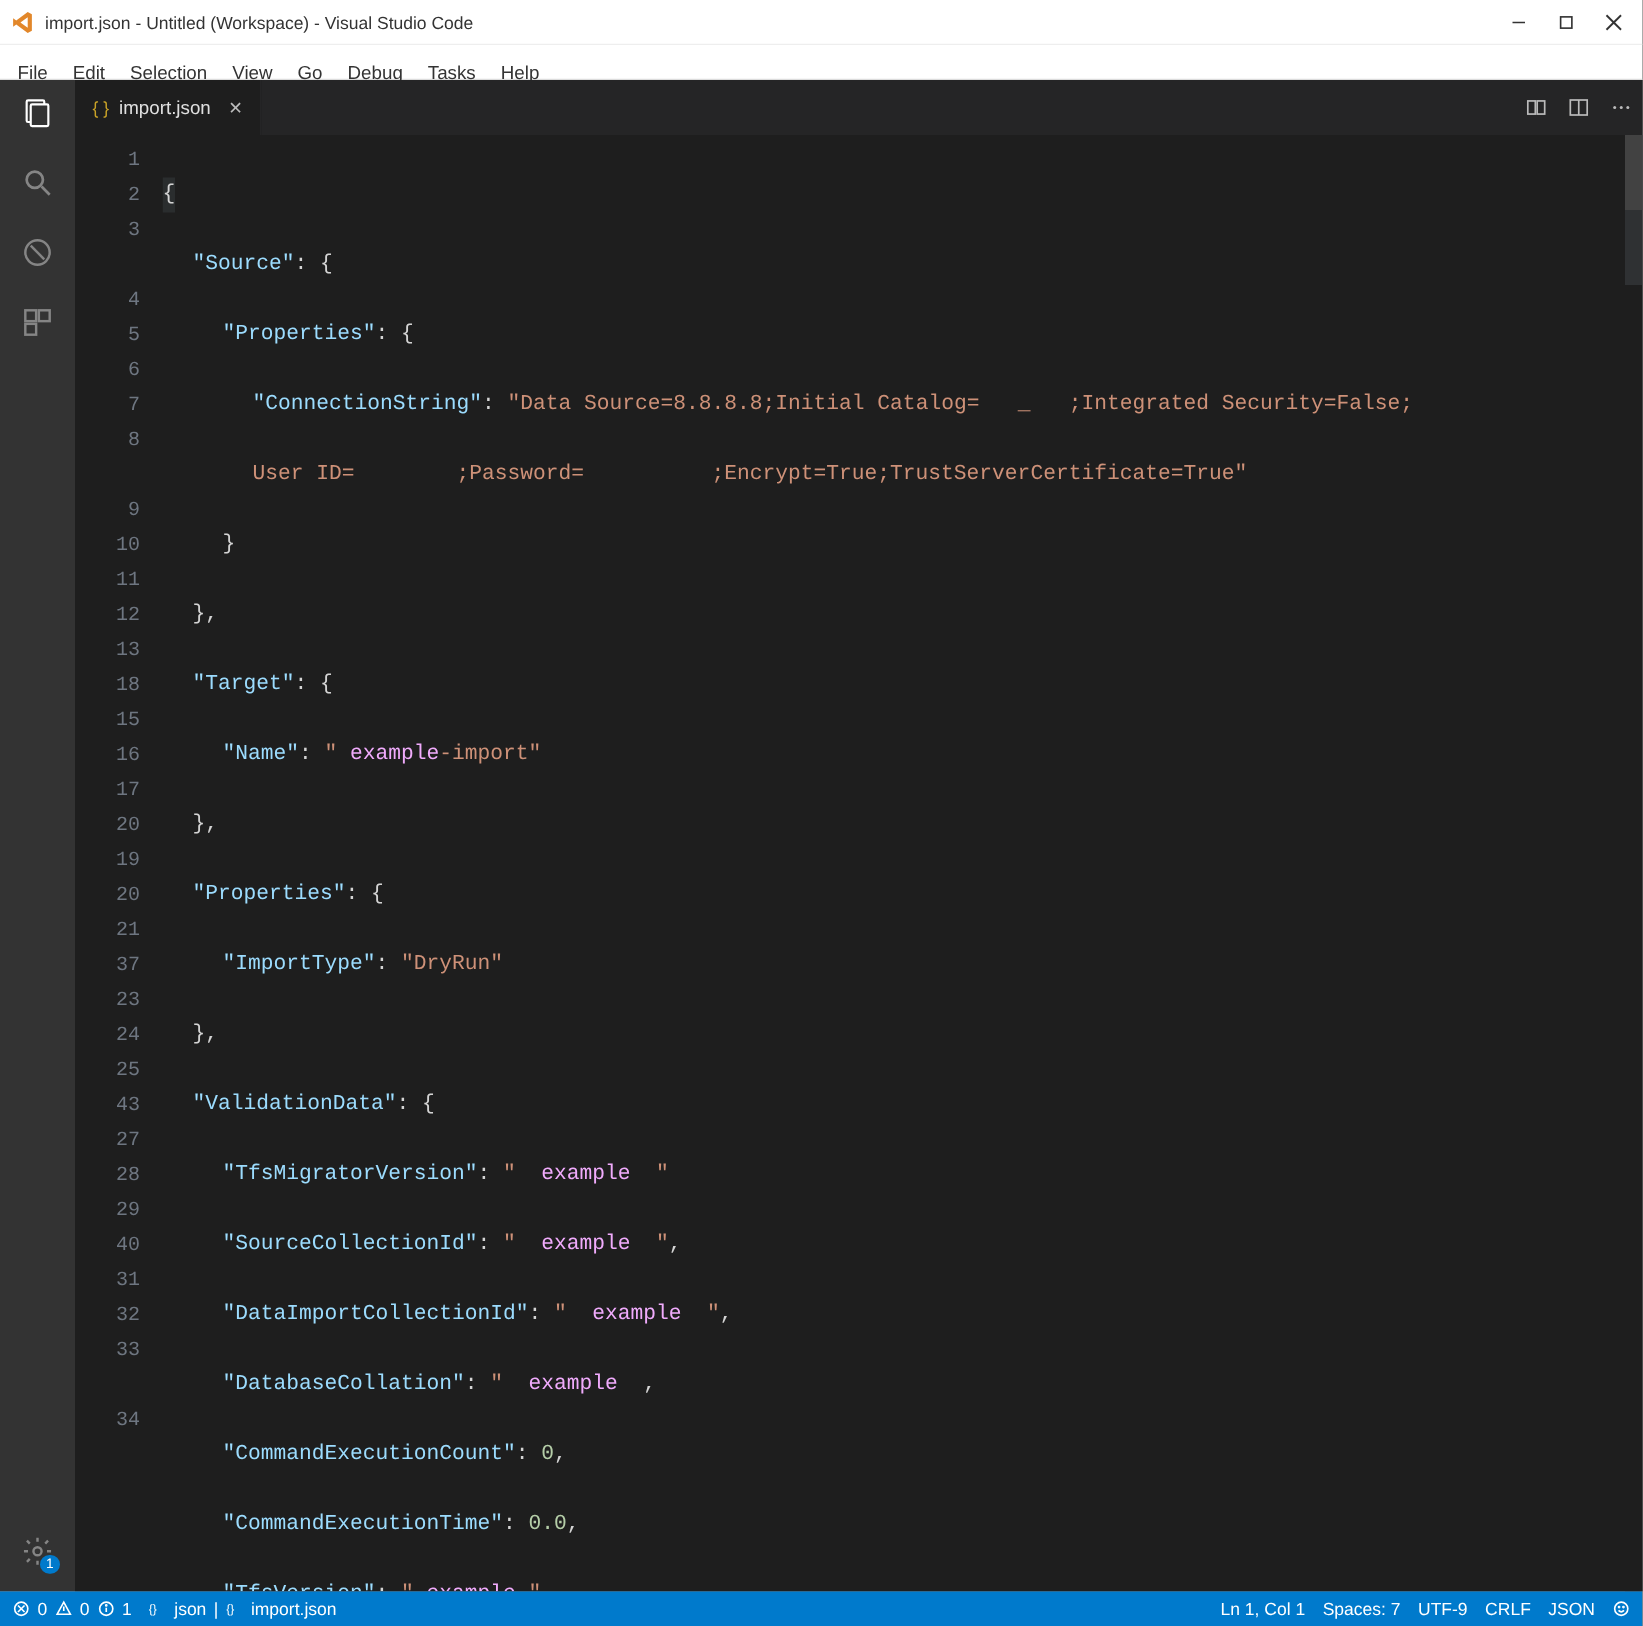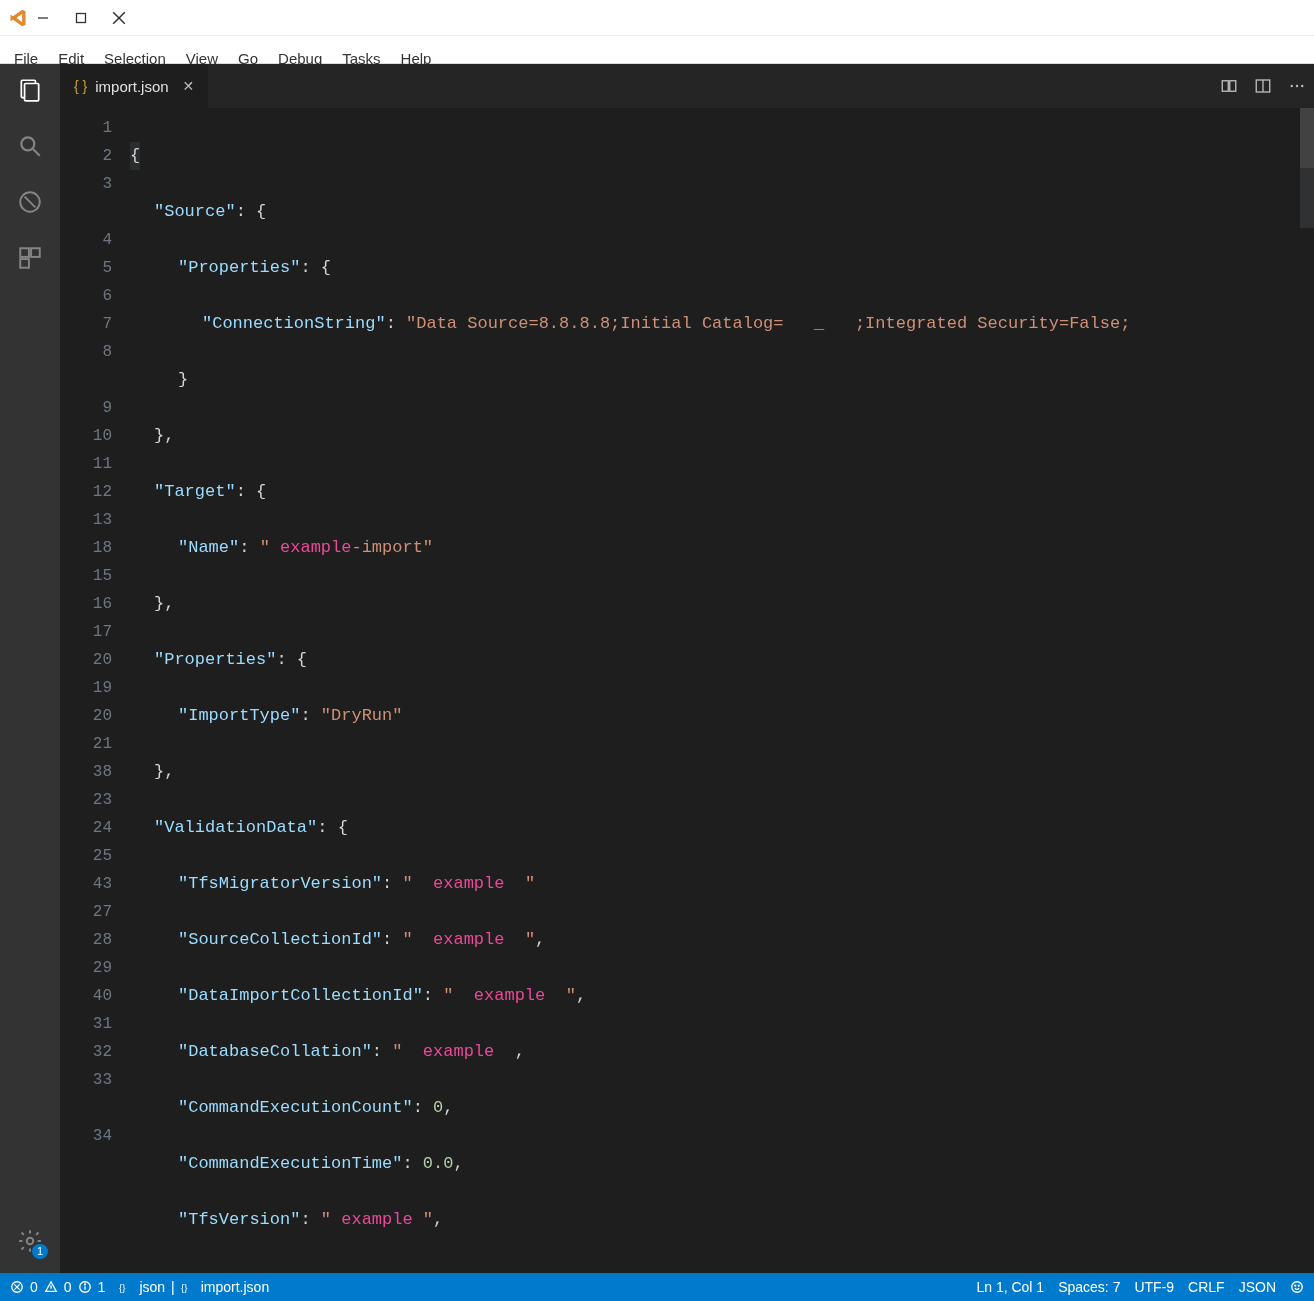--- a/index.html
+++ b/index.html
@@ -45,40 +45,41 @@
   .code .row { height: 28px; display: block; padding-left: 0; }
   .code .indent0 { padding-left: 0; }
   .code .indent1 { padding-left: 24px; }
   .code .indent2 { padding-left: 48px; }
   .code .indent3 { padding-left: 72px; }
   .br { color: #d4d4d4; }
   .key { color: #9cdcfe; }
   .str { color: #ce9178; }
   .num { color: #b5cea8; }
   .pun { color: #d4d4d4; }
-  .ex { color: #ec4899; }
+  .ex { color: #f0abfc; }
   .cursorline { background: #2a2d2e; display: inline-block; }
   .scrollbar { position: absolute; right: 0; top: 0; width: 14px; height: 100%; background: #1e1e1e; }
   .scrollthumb { position: absolute; right: 0; top: 0; width: 14px; height: 60px; background: #424242; }
   .minimapslab { position: absolute; right: 0; top: 0; width: 14px; height: 120px; background: #3a3d41; opacity: 0.6; }
 
   
   .statusbar { height: 28px; background: #007acc; color: #fff; display: flex; align-items: center; font-size: 14px; padding: 0 10px; gap: 14px; }
   .statusbar .seg { display: flex; align-items: center; gap: 6px; cursor: pointer; }
   .statusbar .spacer { flex: 1; }
   .statusbar svg { width: 14px; height: 14px; }
 
 </style>
 </head>
 <body>
 
 <div class="titlebar">
   <svg class="logo" viewBox="0 0 24 24">
       <path fill="#e2872a" d="M17 2 L21 4 L21 20 L17 22 L6 14 L3 16 L3 8 L6 10 Z M17 7 L10 12 L17 17 Z"></path>
     </svg>
+  <div class="title">import.json - Untitled (Workspace) - Visual Studio Code</div>
   <div class="winctrls">
     <div class="winbtn">
         <svg viewBox="0 0 12 12" width="12" height="12">
           <line x1="1" y1="6" x2="11" y2="6" stroke="#333" stroke-width="1.3"></line>
         </svg>
       </div>
     <div class="winbtn">
         <svg viewBox="0 0 12 12" width="12" height="12">
           <rect x="1.5" y="1.5" width="9" height="9" fill="none" stroke="#333" stroke-width="1.3"></rect>
         </svg>
@@ -188,40 +189,41 @@
           <div>12</div>
           <div>13</div>
           <div>18</div>
           <div>15</div>
           <div>16</div>
           <div>17</div>
           <div>20</div>
           <div>19</div>
           <div>20</div>
           <div>21</div>
-          <div>38</div>
+          <div>37</div>
           <div>23</div>
           <div>24</div>
           <div>25</div>
           <div>43</div>
           <div>27</div>
           <div>28</div>
           <div>29</div>
           <div>40</div>
           <div>31</div>
           <div>32</div>
           <div>33</div>
           <div></div>
           <div>34</div>
         </div>
       <div class="code">
 <span class="row indent0"><span class="cursorline"><span class="br">{</span></span></span>
 <span class="row indent1"><span class="key">"Source"</span><span class="pun">: {</span></span>
 <span class="row indent2"><span class="key">"Properties"</span><span class="pun">: {</span></span>
 <span class="row indent3"><span class="key">"ConnectionString"</span><span class="pun">: </span><span class="str">"Data Source=8.8.8.8;Initial Catalog=   _   ;Integrated Security=False;</span></span>
+<span class="row indent3"><span class="str">User ID=        ;Password=          ;Encrypt=True;TrustServerCertificate=True"</span></span>
 <span class="row indent2"><span class="br">}</span></span>
 <span class="row indent1"><span class="br">},</span></span>
 <span class="row indent1"><span class="key">"Target"</span><span class="pun">: {</span></span>
 <span class="row indent2"><span class="key">"Name"</span><span class="pun">: </span><span class="str">" </span><span class="ex">example</span><span class="str">-import"</span></span>
 <span class="row indent1"><span class="br">},</span></span>
 <span class="row indent1"><span class="key">"Properties"</span><span class="pun">: {</span></span>
 <span class="row indent2"><span class="key">"ImportType"</span><span class="pun">: </span><span class="str">"DryRun"</span></span>
 <span class="row indent1"><span class="br">},</span></span>
 <span class="row indent1"><span class="key">"ValidationData"</span><span class="pun">: {</span></span>
 <span class="row indent2"><span class="key">"TfsMigratorVersion"</span><span class="pun">: </span><span class="str">"  </span><span class="ex">example</span><span class="str">  "</span></span>

